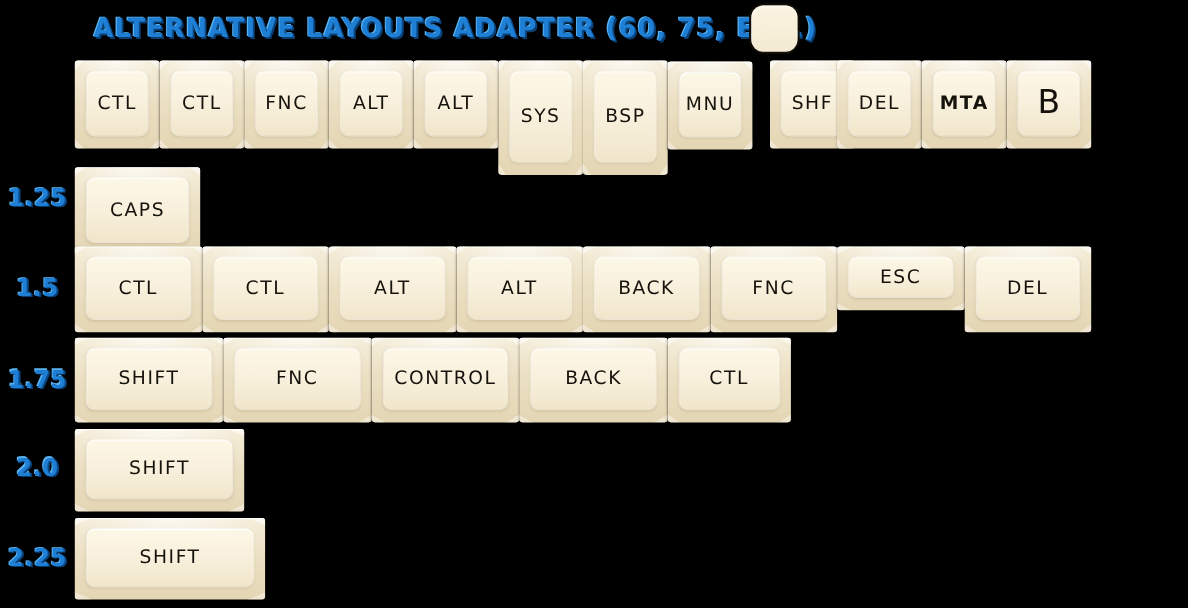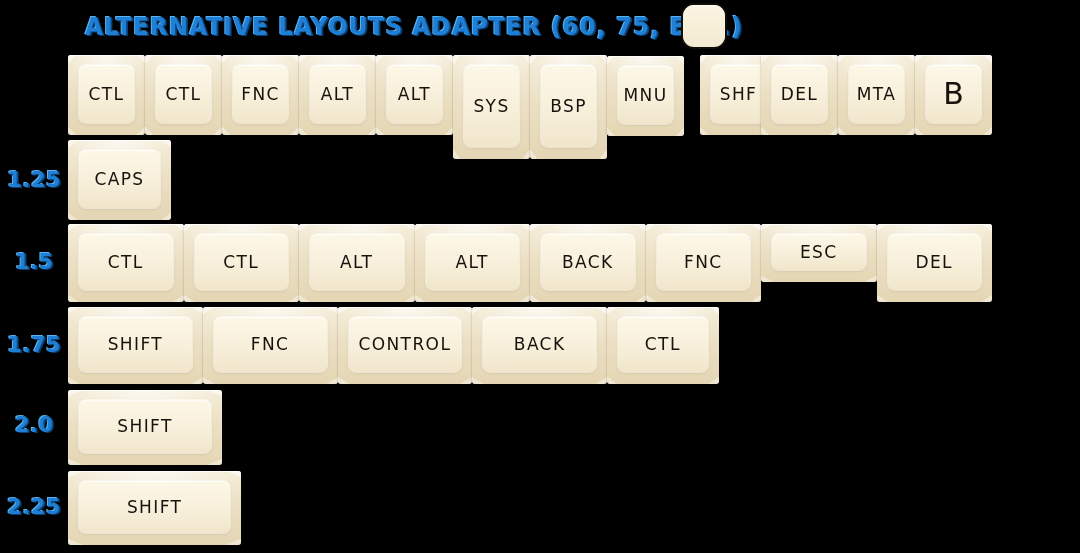--- a/index.html
+++ b/index.html
@@ -205,32 +205,32 @@
       <div class="keycap" style="left: 700px; top: 55px; width: 77px; height: 80px;">
         <div class="keytop">
           <span class="legend">SHF</span>
         </div>
       </div>
       <div class="keycap" style="left: 761px; top: 55px; width: 77px; height: 80px;">
         <div class="keytop">
           <span class="legend">DEL</span>
         </div>
       </div>
-      <div class="keycap" style="left: 838px; top: 55px; width: 77px; height: 80px;">
+      <div class="keycap" style="left: 838px; top: 55px; width: 77px; height: 80px; font-weight: bold;">
         <div class="keytop">
           <span class="legend">MTA</span>
         </div>
       </div>
       <div class="keycap" style="left: 915px; top: 55px; width: 77px; height: 80px;">
         <div class="keytop">
           <span class="legend big">B</span>
         </div>
       </div>
       <div class="row-label" style="left: 0px; top: 168px;">1.25</div>
-      <div class="keycap" style="left: 68px; top: 140px; width: 103px; height: 80px; text-align: center;">
+      <div class="keycap" style="left: 68px; top: 152px; width: 114px; height: 80px; text-align: center;">
         <div class="keytop">
           <span class="legend">CAPS</span>
         </div>
       </div>
       <div class="row-label" style="left: 0px; top: 250px;">1.5</div>
       <div class="keycap" style="left: 68px; top: 224px; width: 115.5px; height: 78px;">
         <div class="keytop">
           <span class="legend">CTL</span>
         </div>
       </div>

